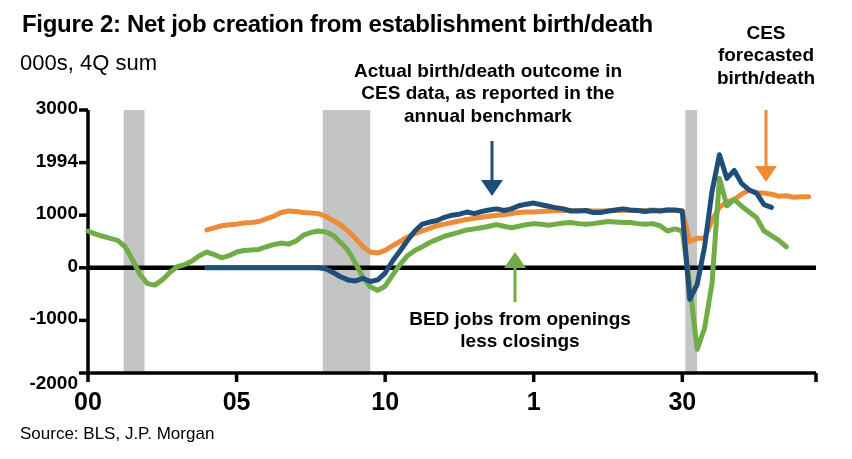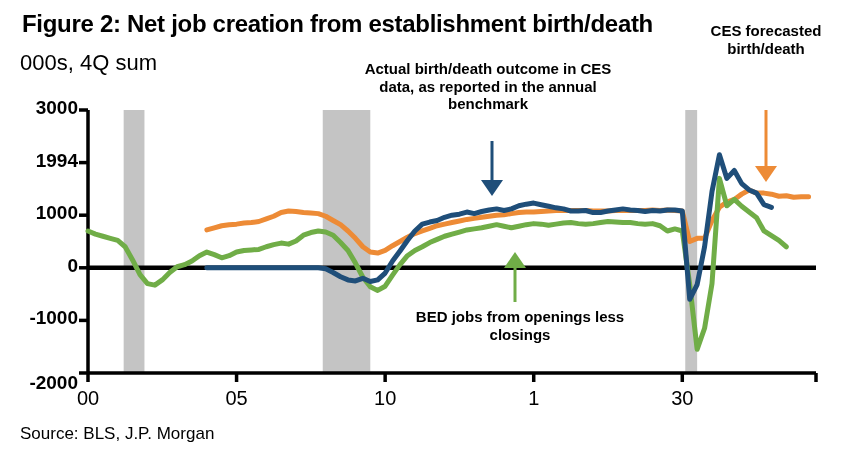--- a/index.html
+++ b/index.html
@@ -26,35 +26,35 @@
   .source{
     position:absolute;left:20px;top:424px;
     font-size:17px;font-weight:normal;
     white-space:nowrap;
   }
 
   svg.plot{position:absolute;left:0;top:0;width:852px;height:459px;}
 
   .anno{
     position:absolute;
-    font-size:15px;font-weight:bold;line-height:1.18;
+    font-size:19px;font-weight:bold;line-height:1.18;
     text-align:center;white-space:pre-line;
   }
   #anno-navy{left:352px;top:60px;width:272px;}
   #anno-green{left:406px;top:308px;width:228px;}
   #anno-orange{left:698px;top:22px;width:136px;}
 
   .ytick-label{
     position:absolute;text-align:right;
     font-size:19px;font-weight:bold;
     width:78px;
   }
   .xtick-label{
     position:absolute;text-align:center;
-    font-size:20px;font-weight:normal;
+    font-size:25px;font-weight:bold;
     width:40px;
   }
 </style>
 </head>
 <body>
 
 <div id="fig">
 
   <div class="title">Figure 2: Net job creation from establishment birth/death</div>
   <div class="subtitle">000s, 4Q sum</div>

